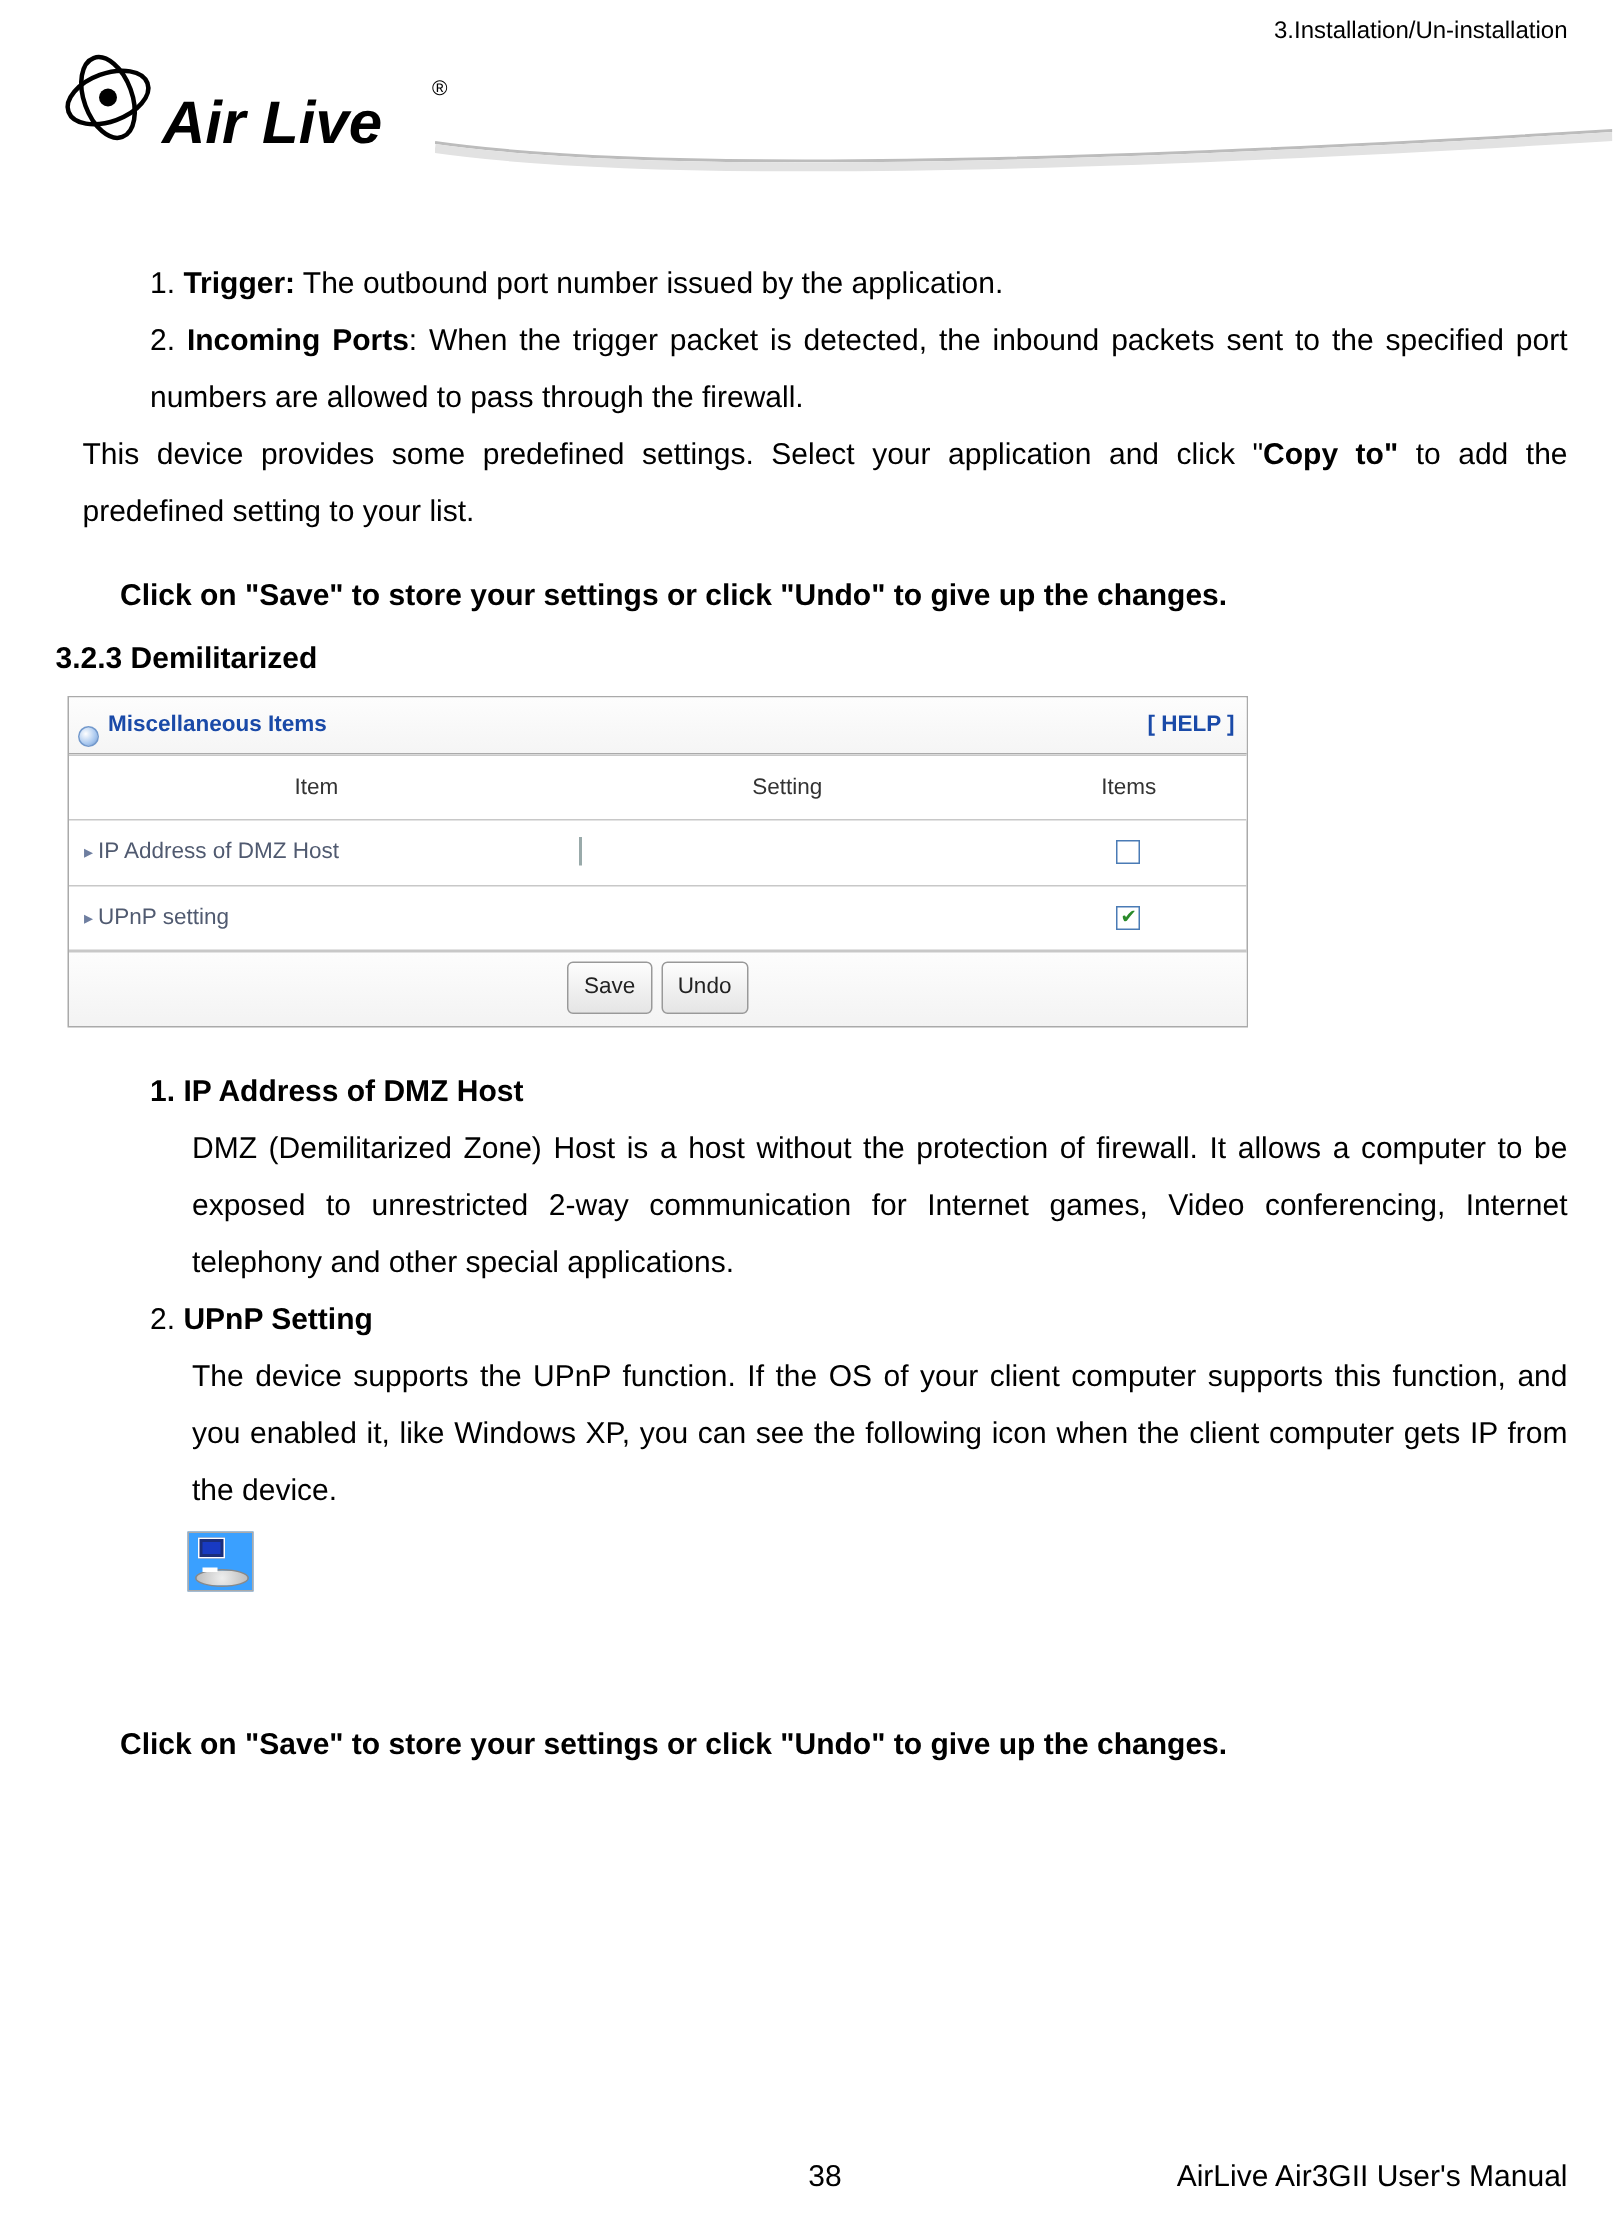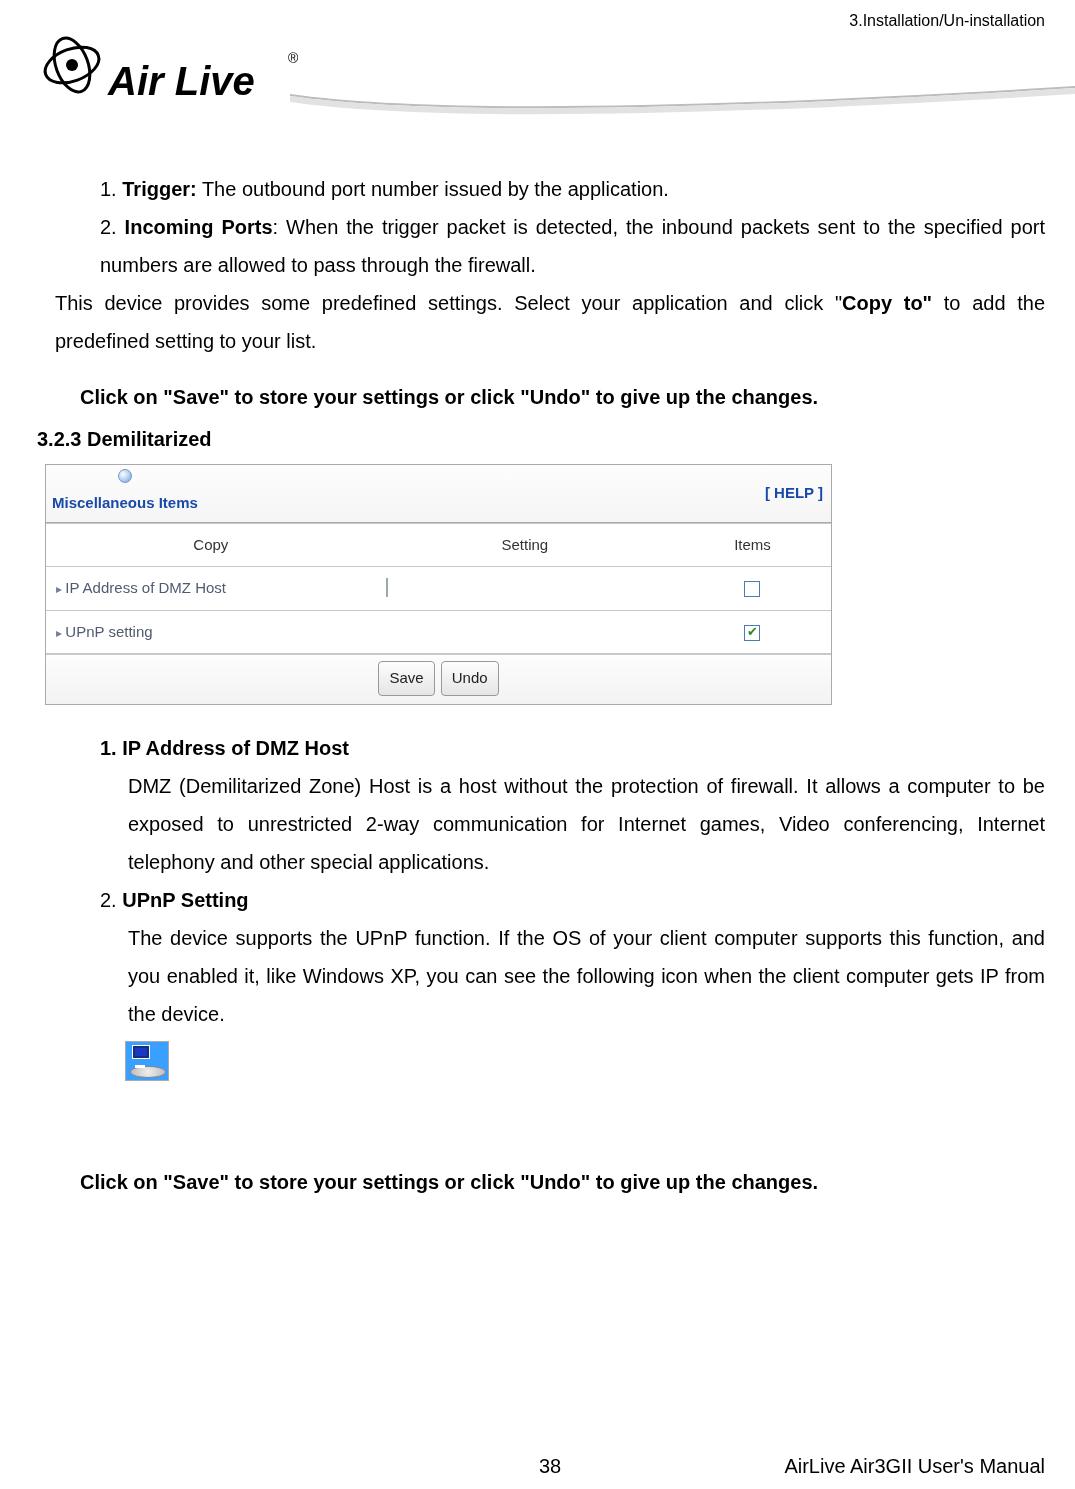--- a/index.html
+++ b/index.html
@@ -77,23 +77,22 @@
     align-items: center;
     justify-content: space-between;
     background: linear-gradient(#fdfdfd,#f5f5f5);
     border-bottom: 1px solid #aaa;
     padding: 4px 8px 4px 6px;
     color: #1a4aa8;
     font-weight: bold;
   }
   .panel-titlebar .left {
     display: flex;
-    align-items: center;
+    align-items: flex-end;
     gap: 6px;
-    flex-direction: column;
   }
   .disc-icon {
     width: 14px; height: 14px;
     border: 1px solid #7399cc;
     border-radius: 50%;
     background: radial-gradient(circle at 35% 35%, #fff, #a9c8ef 60%, #6d95cc);
     box-sizing: border-box;
   }
   .panel-titlebar .help { color: #1a4aa8; }
   table.settings {
@@ -189,21 +188,21 @@
   .small-img .base{
     position:absolute; bottom:12px; left:9px; width:10px; height:3px; background:#fff;
   }
   .small-img .disc{
     position:absolute; bottom:2px; left:4px; width:34px; height:10px; border-radius:50%;
     background: radial-gradient(circle,#eee,#bbb);
     border:1px solid #888;
   }
   .footer {
     position: absolute;
-    bottom: 11px;
+    bottom: 26px;
     left: 55px;
     right: 30px;
     font-size: 20px;
     display: flex;
     justify-content: space-between;
   }
   .footer .center {
     position: absolute;
     left: 0; right: 0;
     text-align: center;
@@ -271,21 +270,21 @@
       <div class="panel-titlebar">
         <span class="left">
           <span class="disc-icon"></span>
           <span>Miscellaneous Items</span>
         </span>
         <span class="help">[ HELP ]</span>
       </div>
       <table class="settings">
         <tbody>
             <tr>
-          <th>Copy</th>
+          <th>Item</th>
           <th>Setting</th>
           <th>Items</th>
         </tr>
         <tr>
           <td class="item">IP Address of DMZ Host</td>
           <td class="setting"><span class="txt"></span></td>
           <td class="enable"><span class="chk"></span></td>
         </tr>
         <tr>
           <td class="item">UPnP setting</td>

